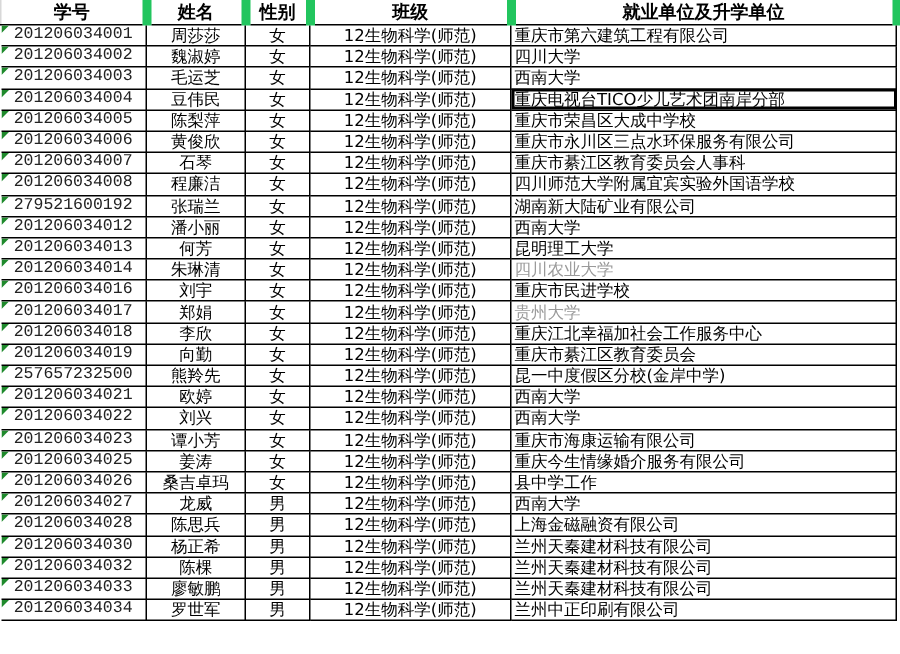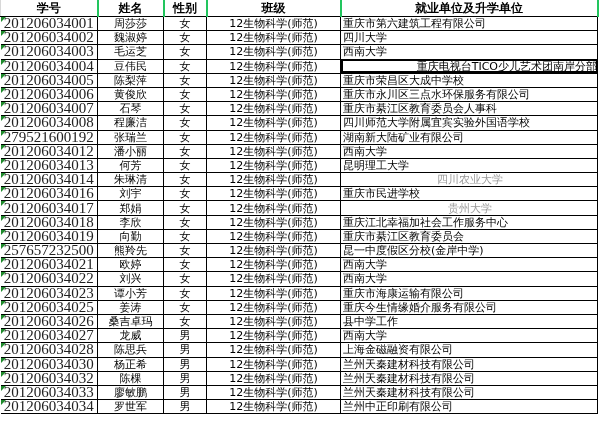--- a/index.html
+++ b/index.html
@@ -2,31 +2,31 @@
 <html><head>
   <meta charset="utf-8">
   <style>
     html, body { margin: 0; padding: 0; background: #ffffff; }
     body { width: 600px; height: 436px; overflow: hidden; position: relative;
       font-family: "DejaVu Sans", "Liberation Sans", sans-serif; color: #000; }
     table { border-collapse: collapse; table-layout: fixed; position: absolute; left: 0; top: 0; width: 597px; }
     col.c1 { width: 97px; } col.c2 { width: 66px; } col.c3 { width: 43px; }
     col.c4 { width: 134px; } col.c5 { width: 257px; }
     th { height: 16px; font-size: 12px; font-weight: bold; text-align: center;
-      border-right: 2px solid #22c55e; border-bottom: 1px solid #000; padding: 0; line-height: 16px; }
+      border-right: 6px solid #22c55e; border-bottom: 1px solid #000; padding: 0; line-height: 16px; }
     th.first { border-left: 1px solid #d8d8d8; }
     td { height: 13.2px; font-size: 11px; line-height: 13px; padding: 0; border-right: 1px solid #000;
       border-bottom: 1px solid #000; white-space: nowrap; overflow: hidden; }
-    td.id { text-align: center; position: relative; font-family: Liberation Serif, serif; font-size: 15px; color: #222; border-right: 1px solid #000; }
+    td.id { text-align: center; position: relative; font-family: Liberation Mono, monospace; font-size: 11px; color: #222; border-right: 1px solid #000; }
     td.id::before { content: ""; position: absolute; left: 0; top: 0; width: 0; height: 0;
       border-top: 5px solid #1f8a2c; border-right: 5px solid transparent; }
     td.name, td.gender, td.cls { text-align: center; }
     td.unit { text-align: left; padding-left: 2px; }
-    td.unit.faint { color: #9a9a9a; text-align: center; }
-    td.sel { outline: 2px solid #000; outline-offset: -2px; text-align: right; }
+    td.unit.faint { color: #9a9a9a; }
+    td.sel { outline: 2px solid #000; outline-offset: -2px; }
   </style>
 </head>
 <body>
 
 <table>
   <colgroup>
       <col class="c1">
       <col class="c2">
       <col class="c3">
       <col class="c4">

